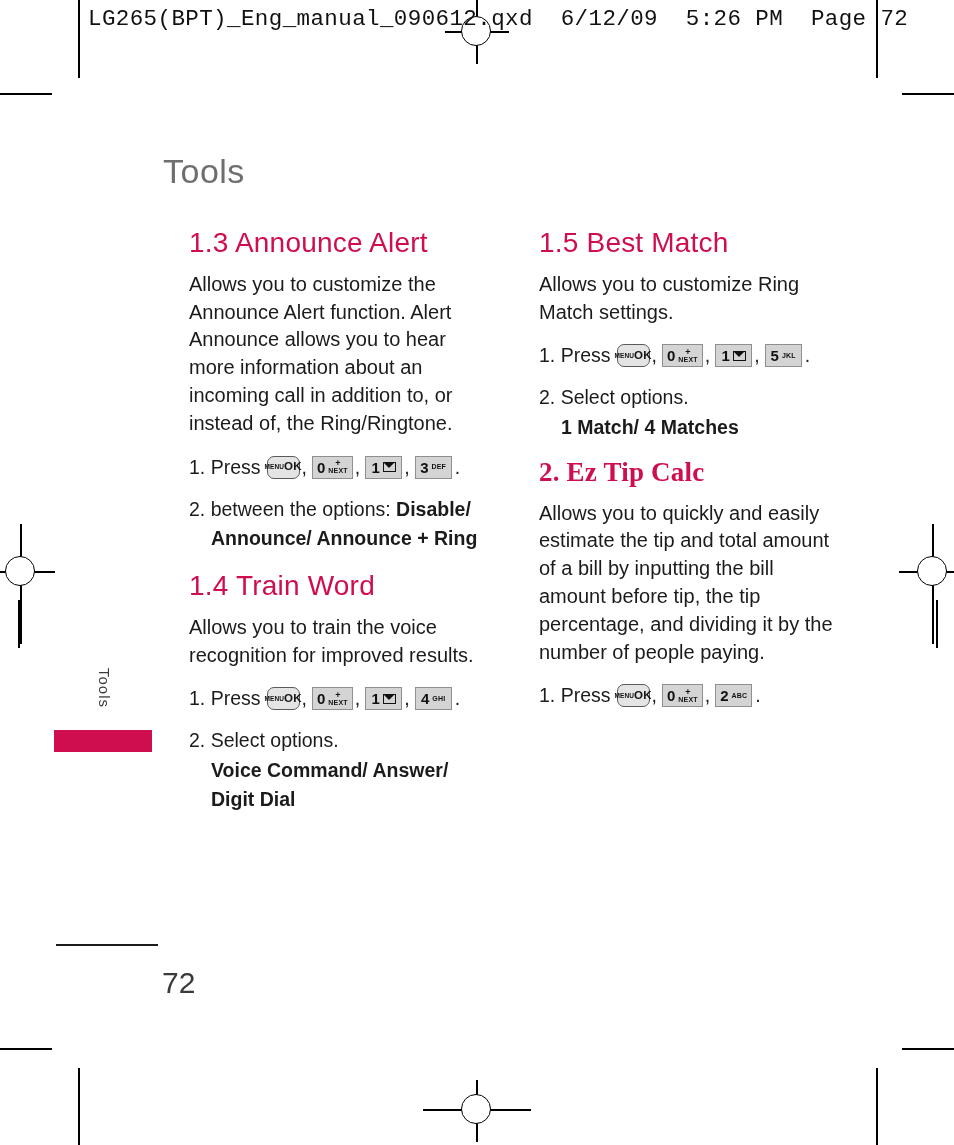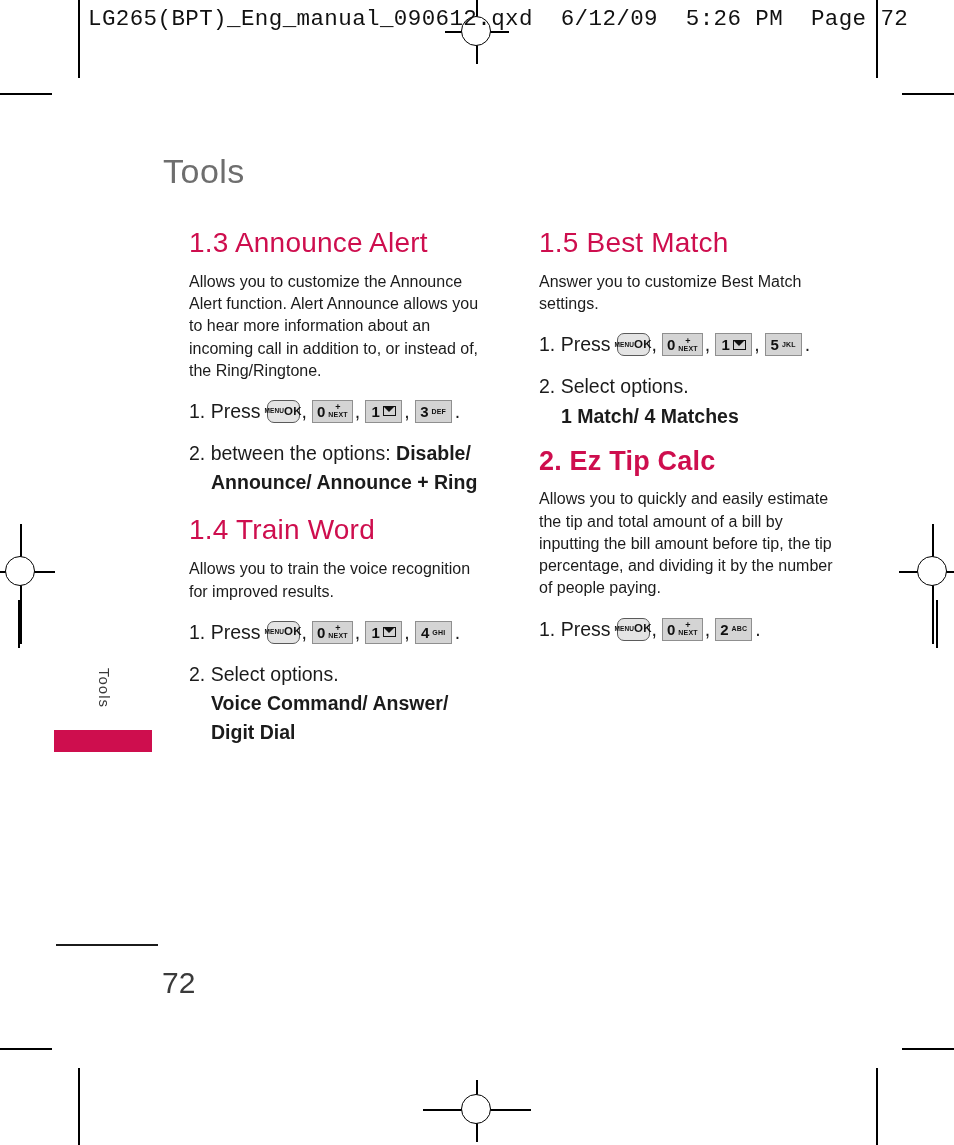--- a/index.html
+++ b/index.html
@@ -79,25 +79,26 @@
     font-size: 28px;
     font-weight: 400;
     color: #ce0e4e;
     letter-spacing: 0.2px;
     line-height: 1.1;
   }
   h2.sec.big {
     font-size: 27px;
     font-weight: 700;
     margin-bottom: 12px;
+    font-family: Liberation Serif, serif;
   }
 
   p.body {
     margin: 0 0 18px 0;
-    font-size: 16px;
+    font-size: 20px;
     line-height: 1.39;
     color: #1b1b1b;
   }
 
   .step {
     margin: 0 0 16px 0;
     font-size: 19.5px;
     line-height: 1.5;
     color: #1b1b1b;
   }
@@ -346,21 +347,21 @@
         <span>2. Select options.</span>
         <span class="opts">Voice Command/ Answer/ Digit Dial</span>
       </div>
     </div>
   </div>
 
   <div class="col col-right">
 
     <div>
       <h2 class="sec">1.5 Best Match</h2>
-      <p class="body">Answer you to customize Best Match settings.</p>
+      <p class="body">Allows you to customize Ring Match settings.</p>
 
       <div class="press-line">
         <span class="lead">1. Press</span>
         <span class="key key-menu">
           <span class="m1">MENU</span>
           <span class="m2">OK</span>
         </span>
         <span class="sep">,</span>
         <span class="key key-num">
           <span class="digit">0</span>

